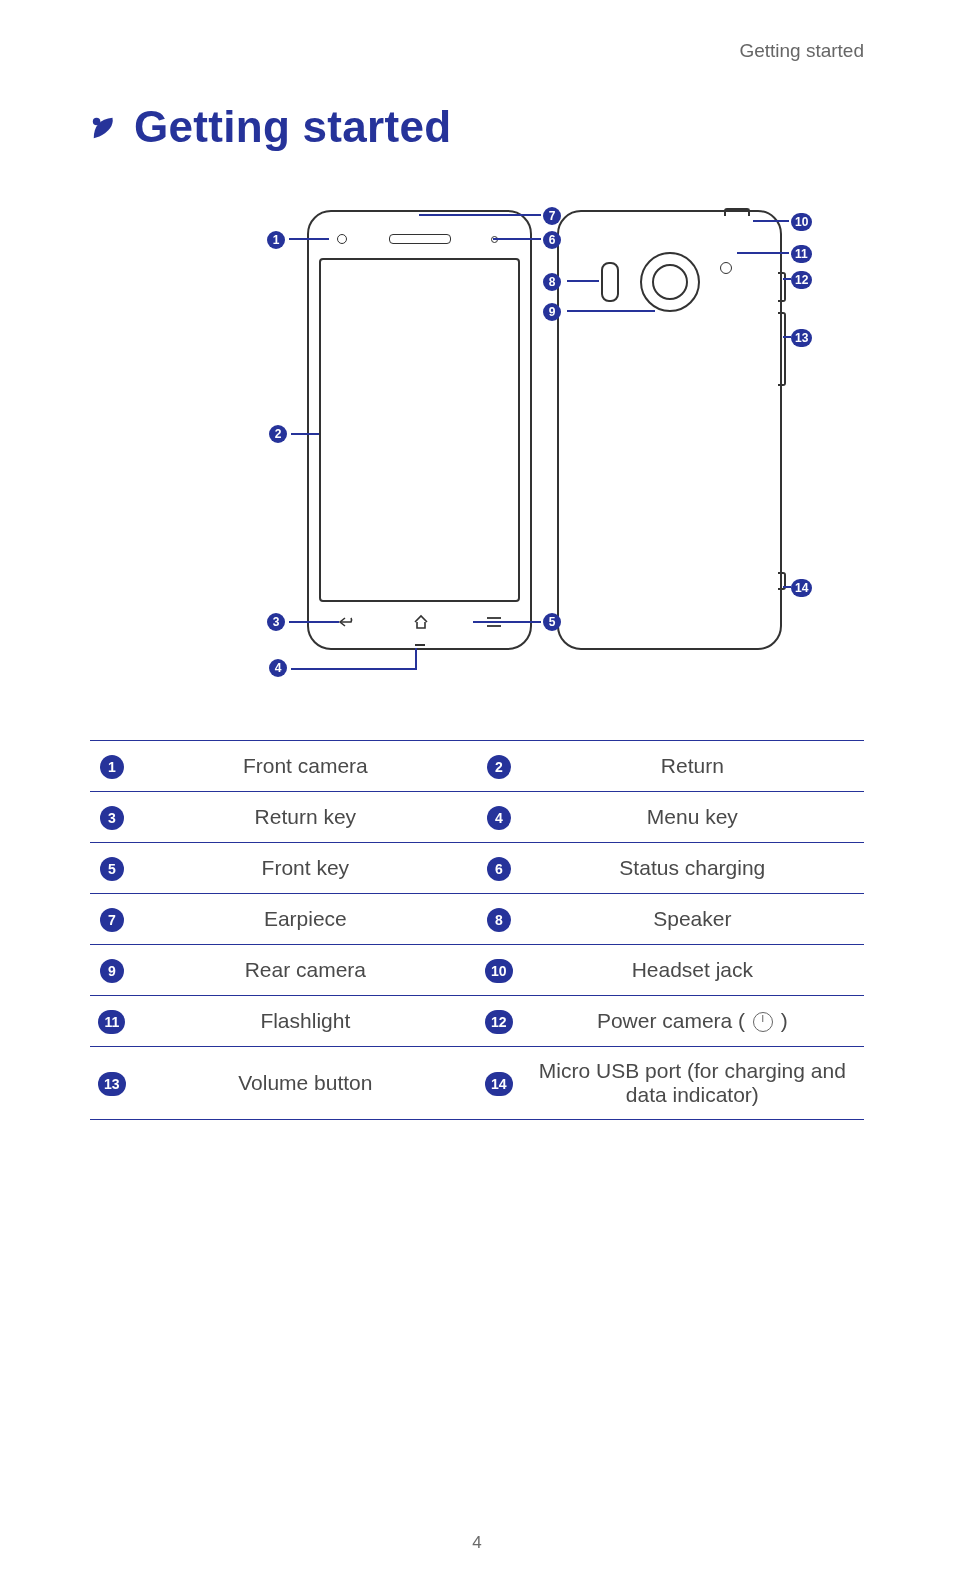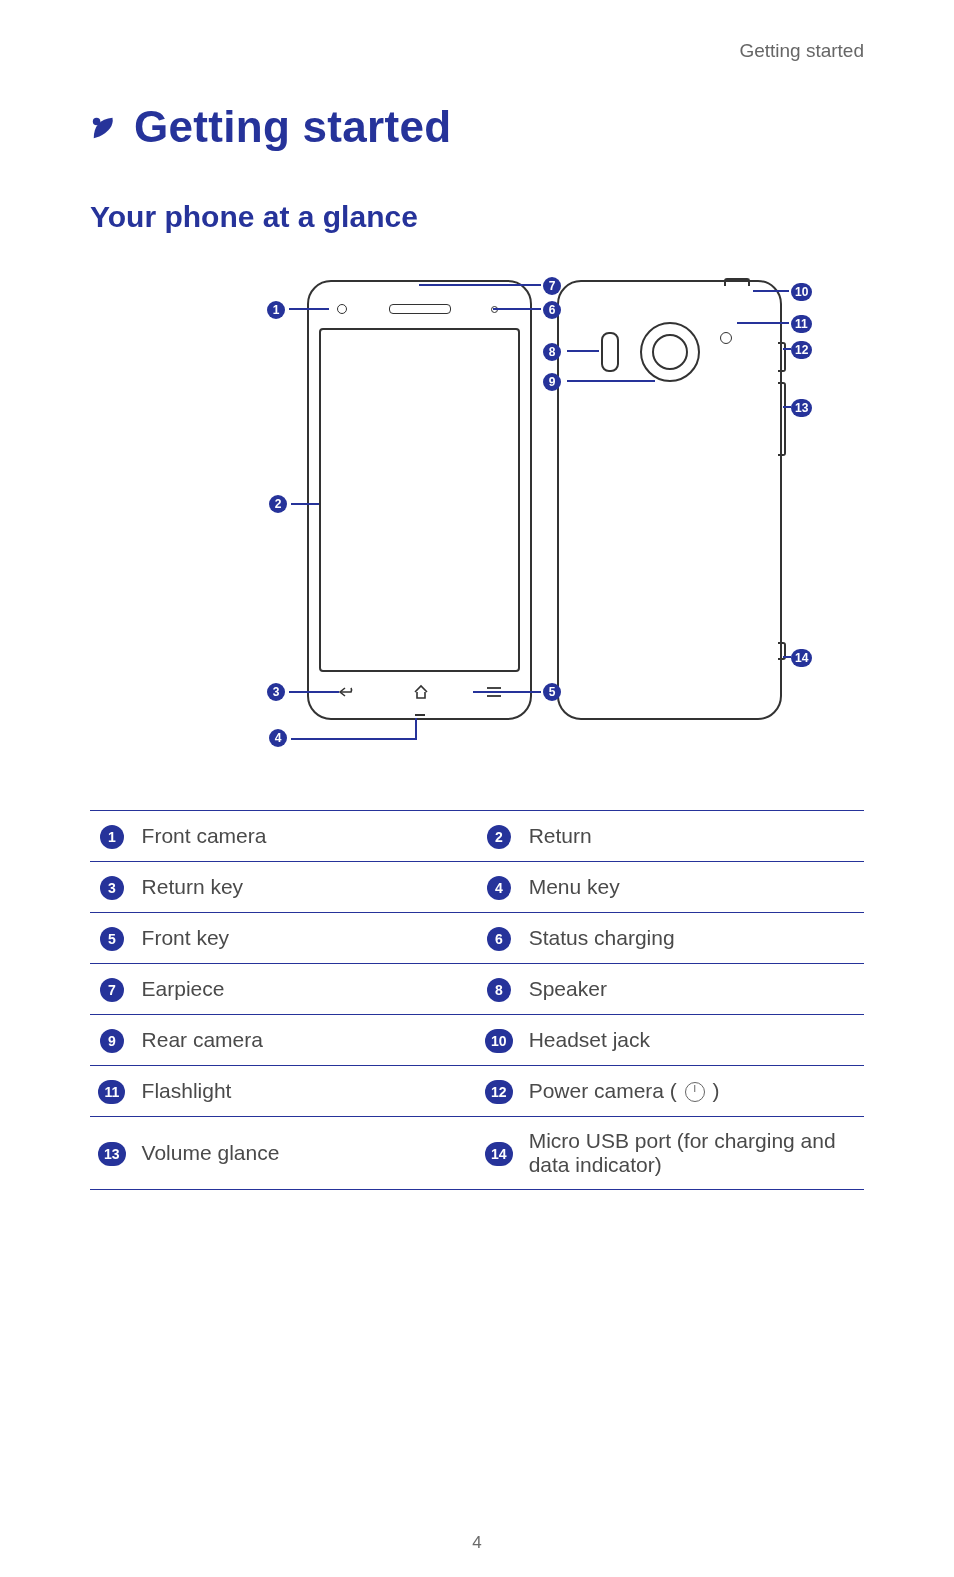--- a/index.html
+++ b/index.html
@@ -175,20 +175,21 @@
     font-size: 21px;
     color: #4a4a4a;
   }
   .legend tr {
     border-top: 1.2px solid var(--rule);
     border-bottom: 1.2px solid var(--rule);
   }
   .legend td {
     padding: 12px 8px;
     vertical-align: middle;
+    text-align: center;
   }
   .legend td.num { width: 46px; text-align: center; }
   .legend td.txt { width: 46%; }
   .marker.big {
     min-width: 24px; height: 24px; padding: 0 6px; font-size: 14px; border-radius: 14px;
   }
   .power-sym {
     display: inline-flex; align-items: center; justify-content: center;
     width: 18px; height: 18px; border: 1.5px solid #666; border-radius: 50%;
     position: relative; vertical-align: middle; margin: 0 2px;
@@ -221,21 +222,20 @@
     <span class="brand-glyph">
       <svg width="30" height="30" viewBox="0 0 32 32" aria-hidden="true">
         <path d="M4 28 Q4 8 24 6 Q26 18 10 26 Z" fill="#26339a"></path>
         <circle cx="7" cy="10" r="4" fill="#26339a"></circle>
       </svg>
     </span>
     <h1>Getting started</h1>
   </div>
 
   <div class="section">
-    <h2>Your phone at a glance</h2>
 
     <div class="diagram-wrap">
       <div class="diagram">
 
         <div class="phone front">
           <div class="front-cam"></div>
           <div class="earpiece"></div>
           <div class="sensor"></div>
           <div class="screen"></div>
           <div class="nav">
@@ -341,21 +341,21 @@
           <td class="txt">Flashlight</td>
           <td class="num"><span class="marker big">12</span></td>
           <td class="txt">
             <span>Power camera (</span>
             <span class="power-sym"></span>
             <span>)</span>
           </td>
         </tr>
         <tr>
           <td class="num"><span class="marker big">13</span></td>
-          <td class="txt">Volume glance</td>
+          <td class="txt">Volume button</td>
           <td class="num"><span class="marker big">14</span></td>
           <td class="txt">Micro USB port (for charging and data indicator)</td>
         </tr>
       </tbody>
     </table>
   </div>
 
   <div class="page-num">4</div>
 </div>
 

